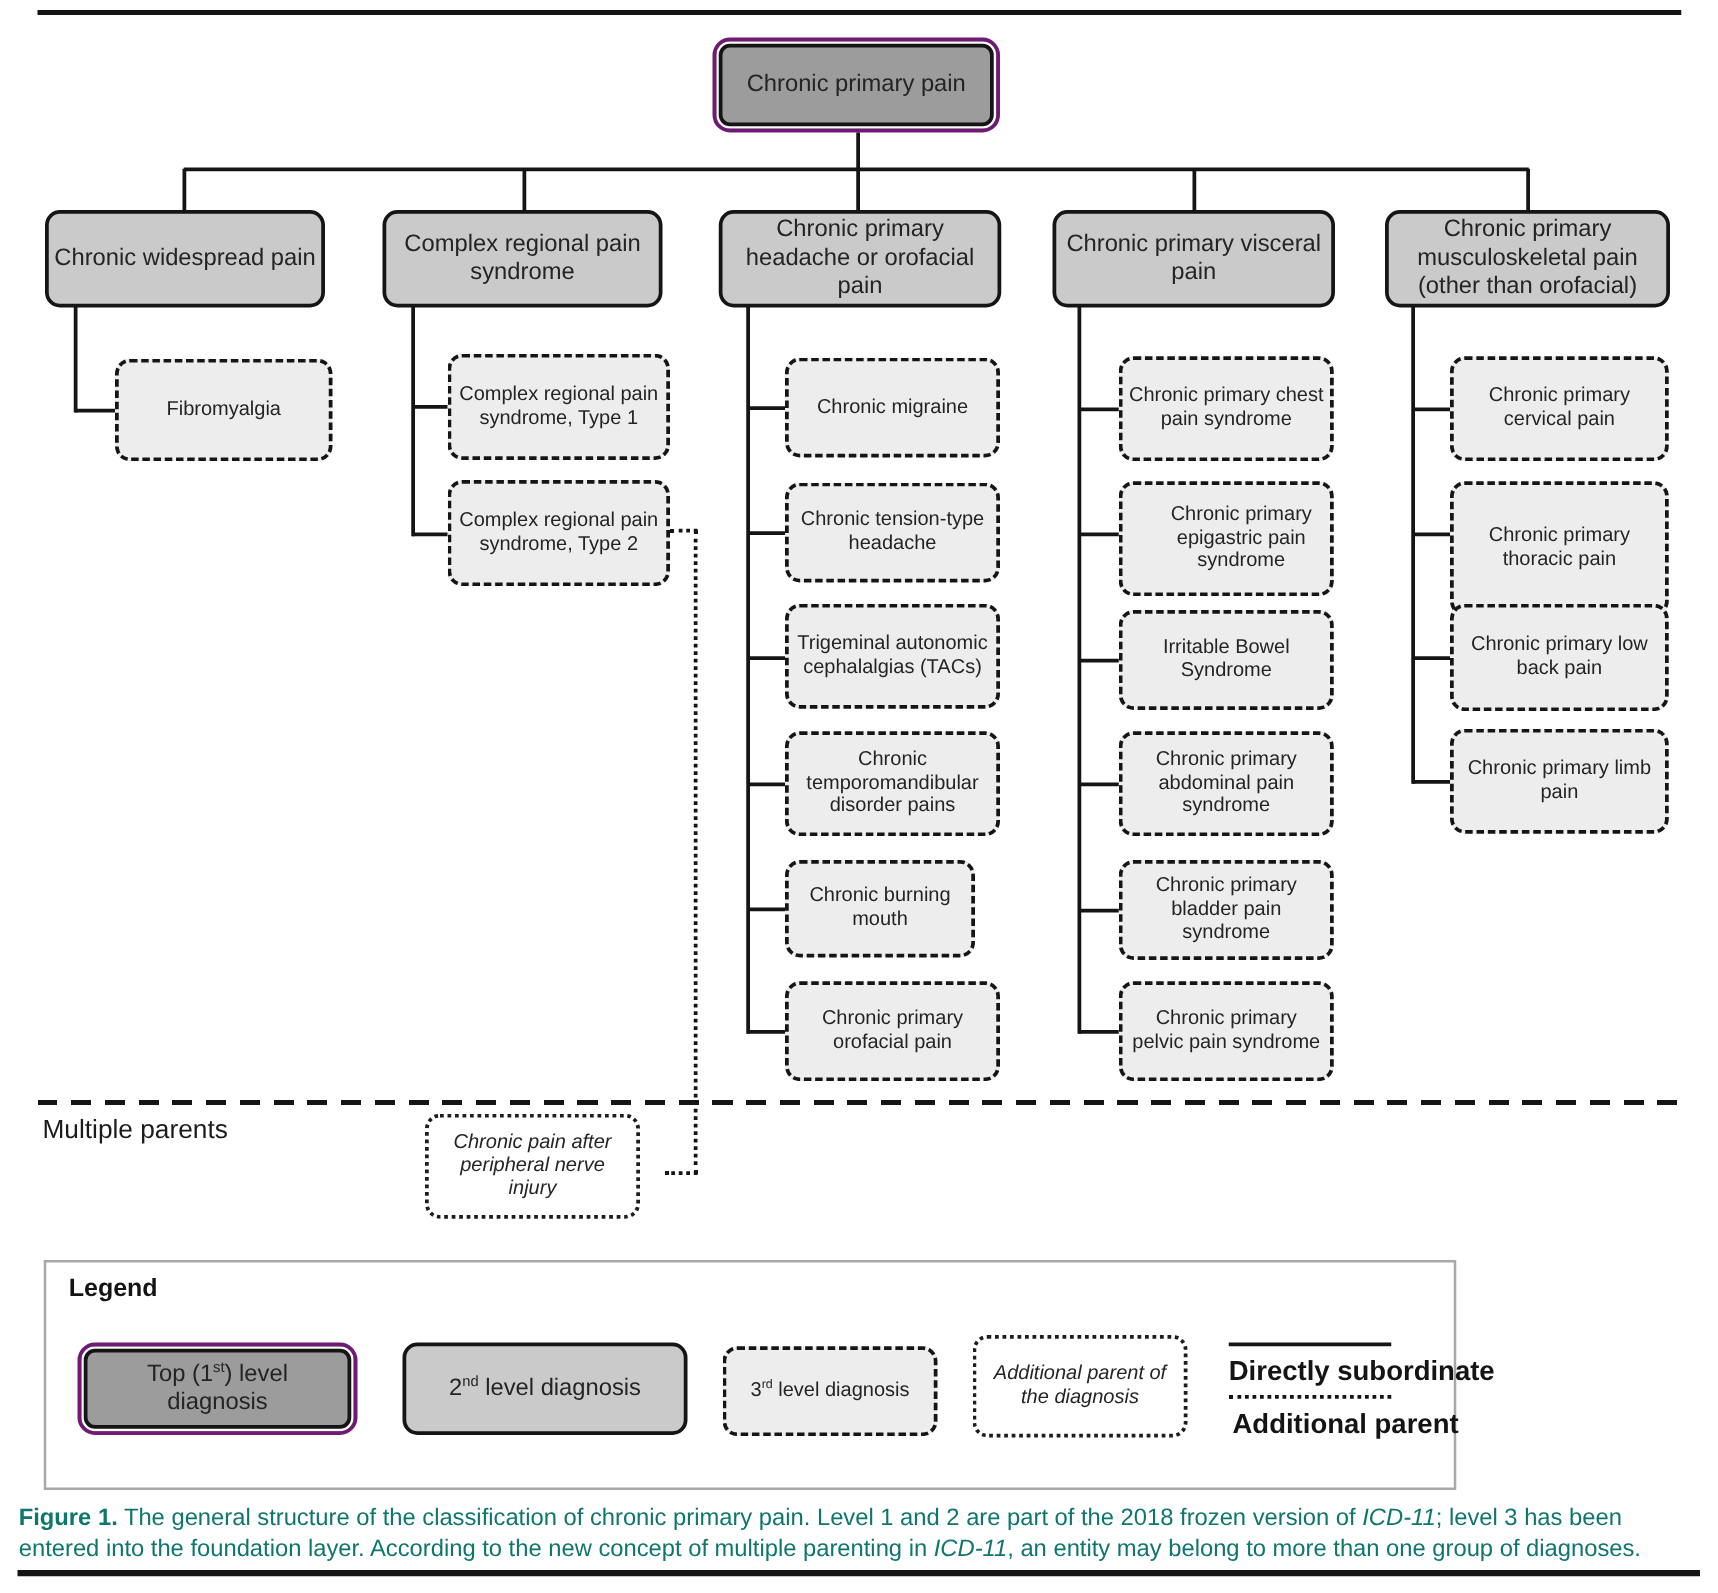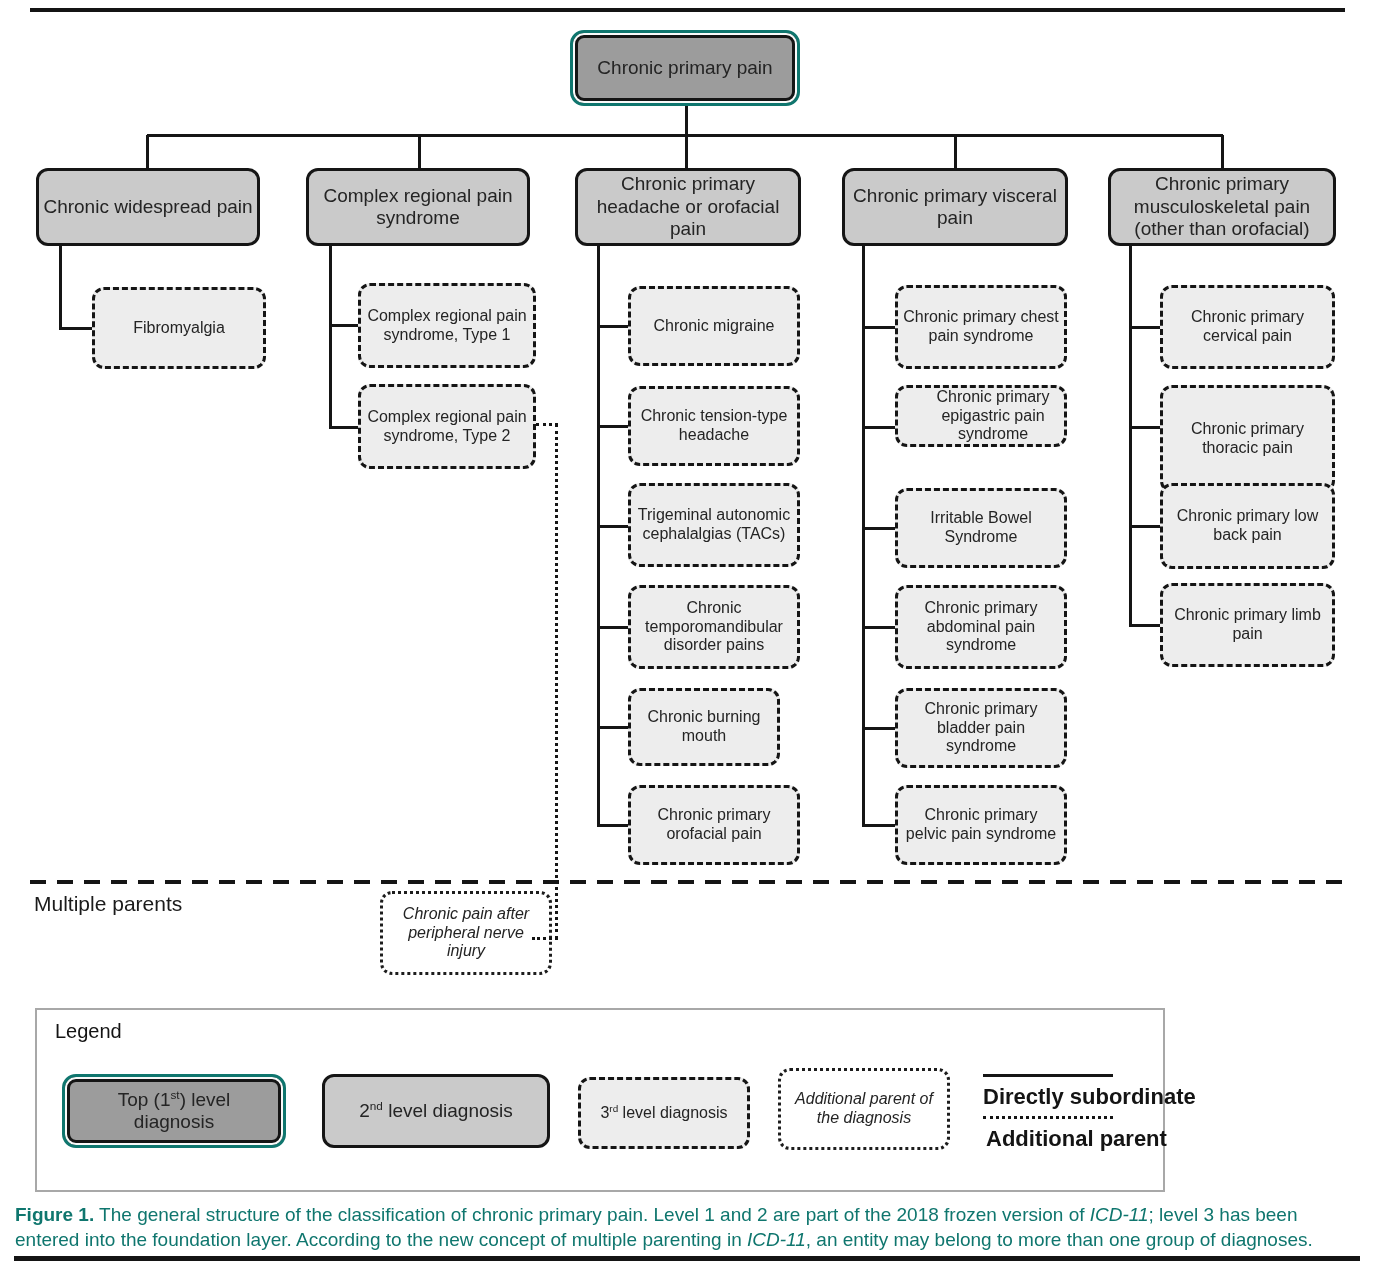--- a/index.html
+++ b/index.html
@@ -11,21 +11,21 @@
   #top-rule { left:30px; top:8px; width:1315px; height:4px; }
   #bottom-rule { left:14px; top:1256px; width:1346px; height:5px; }
 
   .node {
     position:absolute; box-sizing:border-box;
     display:flex; align-items:center; justify-content:center;
     text-align:center; color:#242424; line-height:1.18;
   }
   .node .lbl { padding:2px 4px; }
   .level1 {
-    background:var(--l1-fill); border:3px solid #0f766e; border-radius:14px;
+    background:var(--l1-fill); border:3px solid #701a75; border-radius:14px;
     box-shadow: inset 0 0 0 2px #fafafa, inset 0 0 0 5px #151515;
     font-size:19px;
   }
   .level1 .lbl { padding:8px 12px; }
   .level2 {
     background:var(--l2-fill); border:3px solid #151515; border-radius:12px;
     font-size:19px;
   }
   .level3 {
     background:var(--l3-fill); border:3px dashed #151515; border-radius:12px;
@@ -48,21 +48,21 @@
   }
   #multiple-parents-label {
     position:absolute; left:34px; top:892px; font-size:21px; color:#1b1b1b;
   }
 
   #legend-box {
     position:absolute; left:35px; top:1008px; width:1130px; height:184px;
     border:2px solid #a8a8a8; box-sizing:border-box; background:#ffffff;
   }
   #legend-title {
-    position:absolute; left:55px; top:1020px; font-size:20px; font-weight:normal; color:#141414;
+    position:absolute; left:55px; top:1020px; font-size:20px; font-weight:bold; color:#141414;
   }
   .legend-line { position:absolute; width:130px; }
   .legend-line.solid  { left:983px; top:1074px; height:3px; background:#151515; }
   .legend-line.dotted { left:983px; top:1116px; height:0; border-top:3px dotted #151515; }
   .legend-line-label {
     position:absolute; font-size:22px; font-weight:bold; color:#141414; white-space:nowrap;
   }
   sup { font-size:0.62em; vertical-align:super; line-height:0; }
 
   #caption {
@@ -120,21 +120,21 @@
       </div>
       <div class="node level3" style="left: 628px; top: 688px; width: 152px; height: 78px;">
         <span class="lbl">Chronic burning mouth</span>
       </div>
       <div class="node level3" style="left: 628px; top: 785px; width: 172px; height: 80px;">
         <span class="lbl">Chronic primary orofacial pain</span>
       </div>
       <div class="node level3" style="left: 895px; top: 285px; width: 172px; height: 84px;">
         <span class="lbl">Chronic primary chest pain syndrome</span>
       </div>
-      <div class="node level3" style="left: 895px; top: 385px; width: 172px; height: 62px; padding-left: 24px;">
+      <div class="node level3" style="left: 895px; top: 385px; width: 172px; height: 92px; padding-left: 24px;">
         <span class="lbl">Chronic primary epigastric pain syndrome</span>
       </div>
       <div class="node level3" style="left: 895px; top: 488px; width: 172px; height: 80px;">
         <span class="lbl">Irritable Bowel Syndrome</span>
       </div>
       <div class="node level3" style="left: 895px; top: 585px; width: 172px; height: 84px;">
         <span class="lbl">Chronic primary abdominal pain syndrome</span>
       </div>
       <div class="node level3" style="left: 895px; top: 688px; width: 172px; height: 80px;">
         <span class="lbl">Chronic primary bladder pain syndrome</span>
@@ -147,21 +147,21 @@
       </div>
       <div class="node level3" style="left: 1160px; top: 385px; width: 175px; height: 108px;">
         <span class="lbl">Chronic primary thoracic pain</span>
       </div>
       <div class="node level3" style="left: 1160px; top: 483px; width: 175px; height: 86px;">
         <span class="lbl">Chronic primary low back pain</span>
       </div>
       <div class="node level3" style="left: 1160px; top: 583px; width: 175px; height: 84px;">
         <span class="lbl">Chronic primary limb pain</span>
       </div>
-      <div class="node additional" style="left: 380px; top: 891px; width: 172px; height: 84px;">
+      <div class="node additional" style="left: 340px; top: 891px; width: 172px; height: 84px;">
         <span class="lbl">Chronic pain after peripheral nerve injury</span>
       </div>
       <div class="seg solid-v" style="left: 685px; top: 106px; height: 62px;"></div>
       <div class="seg solid-h" style="left: 147px; top: 134px; width: 1076px;"></div>
       <div class="seg solid-v" style="left: 146px; top: 135px; height: 34px;"></div>
       <div class="seg solid-v" style="left: 418px; top: 135px; height: 34px;"></div>
       <div class="seg solid-v" style="left: 954px; top: 135px; height: 34px;"></div>
       <div class="seg solid-v" style="left: 1221px; top: 135px; height: 34px;"></div>
       <div class="seg solid-v" style="left: 59px; top: 245px; height: 85px;"></div>
       <div class="seg solid-h" style="left: 60px; top: 327px; width: 32px;"></div>

